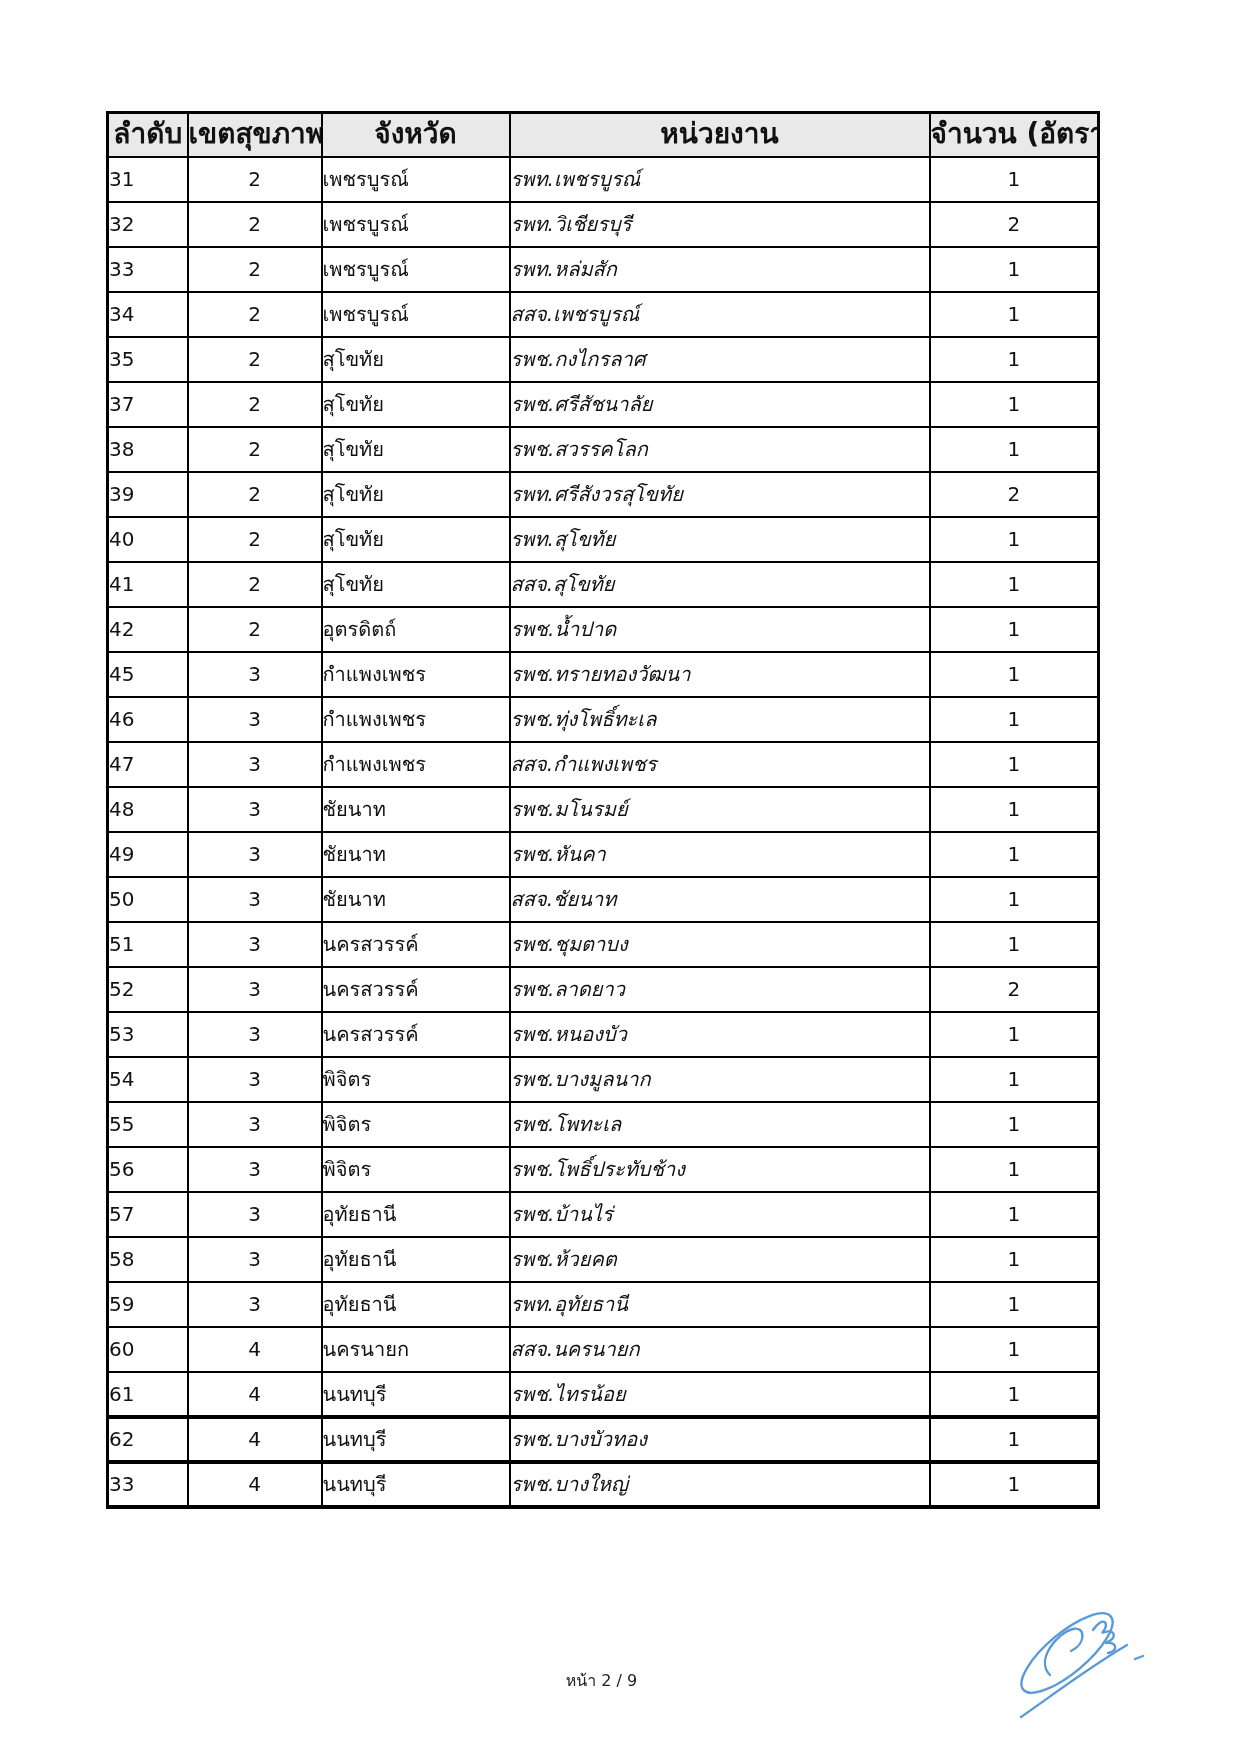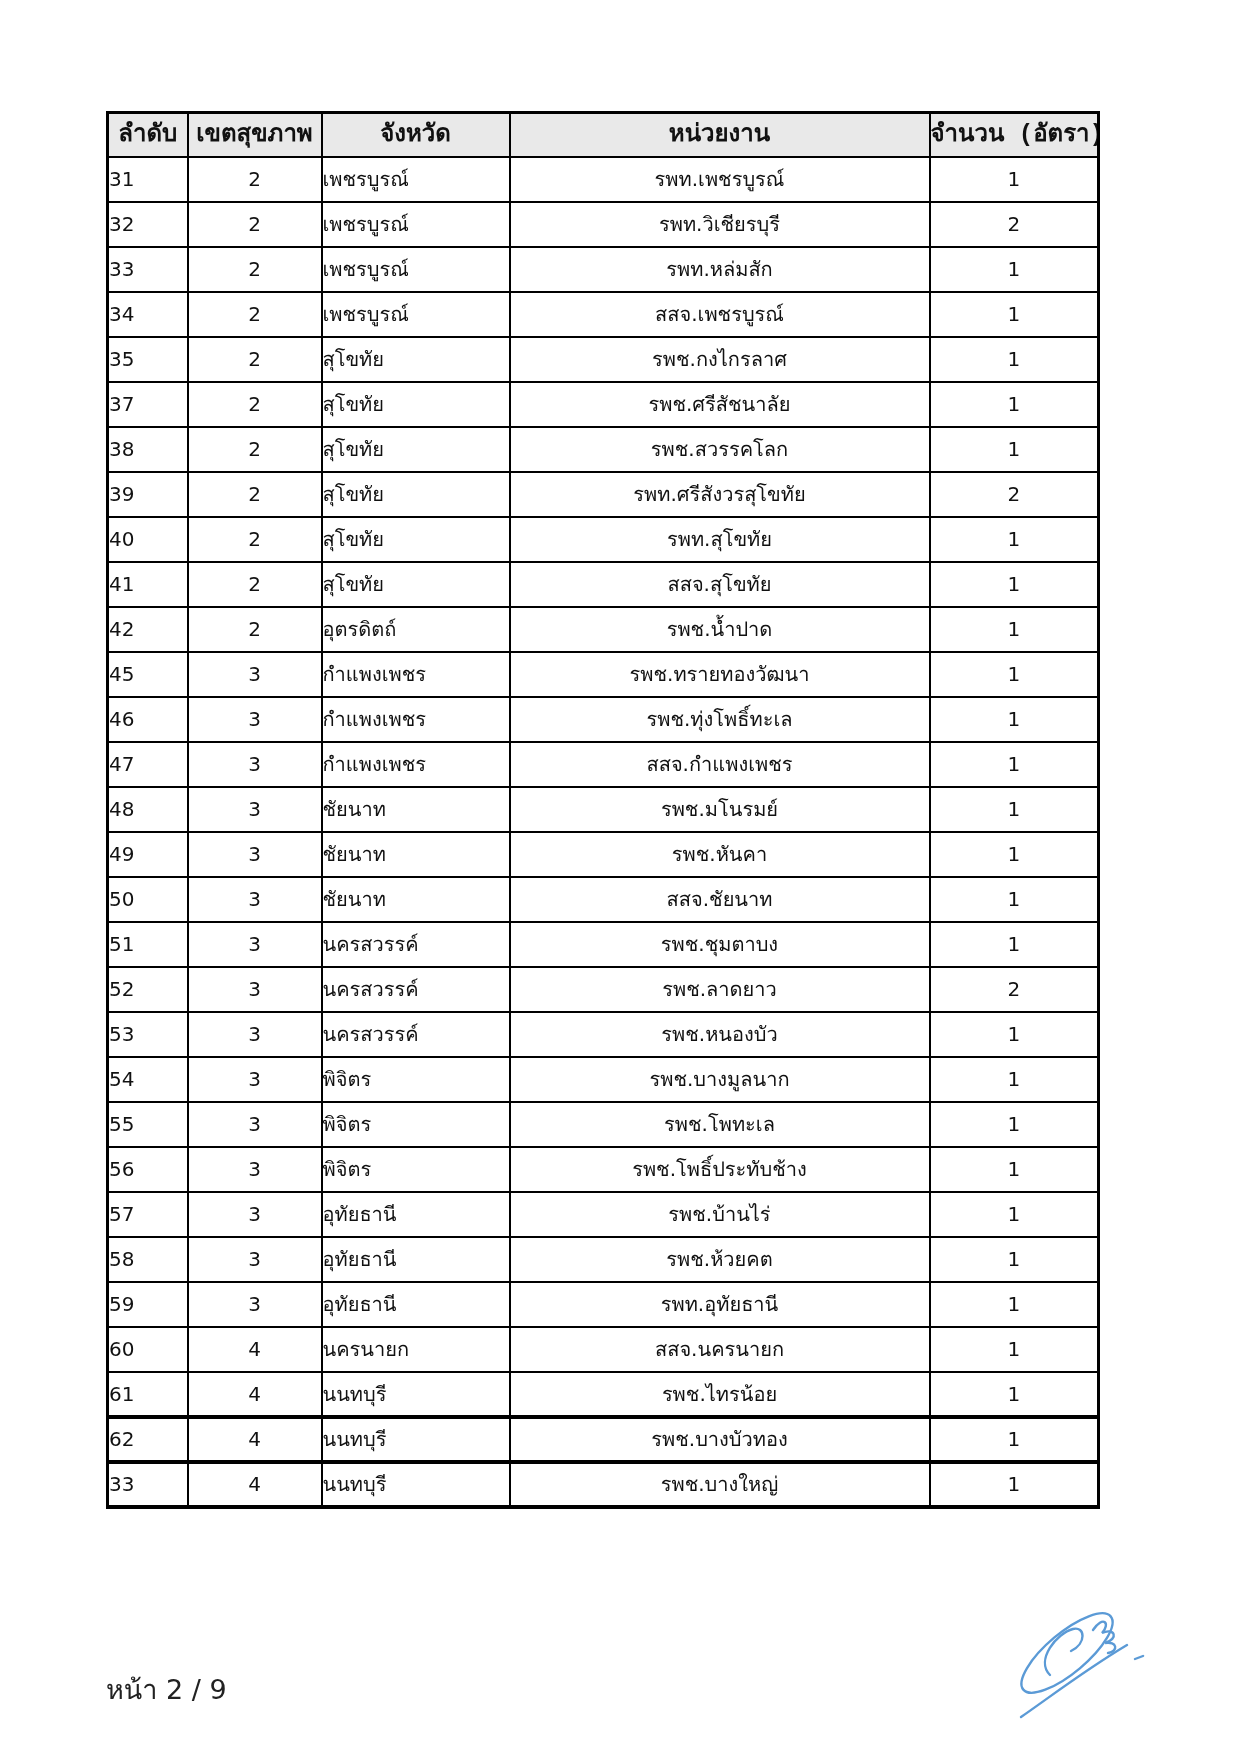--- a/index.html
+++ b/index.html
@@ -34,43 +34,43 @@
     font-size: 20px;
     line-height: 1.1;
     vertical-align: middle;
   }
   table.data-table thead tr {
     height: 44px;
   }
   table.data-table thead th {
     background: #e9e9e9;
     font-weight: bold;
-    font-size: 24px;
+    font-size: 28px;
     text-align: center;
     border-bottom: 2px solid #000000;
-    font-family: Liberation Mono, monospace;
   }
   table.data-table tbody tr {
     height: 45px;
   }
   
   table.data-table tbody tr:nth-child(n+28):nth-child(-n+32) td {
     border-bottom-width: 4px;
   }
   td.c0 { text-align: left; }
   td.c1 { text-align: center; }
   td.c2 { text-align: left; padding-left: 4px; }
-  td.c3 { text-align: center; padding-left: 10px; }
+  td.c3 { text-align: left; padding-left: 10px; font-style: italic; }
   td.c4 { text-align: center; }
   .page-footer {
     position: absolute;
     left: 106px;
     top: 1668px;
     width: 991px;
-    font-size: 27px;
+    text-align: center;
+    font-size: 16px;
     color: #222222;
   }
   .signature {
     position: absolute;
     left: 1005px;
     top: 1585px;
     width: 150px;
     height: 155px;
     pointer-events: none;
   }

